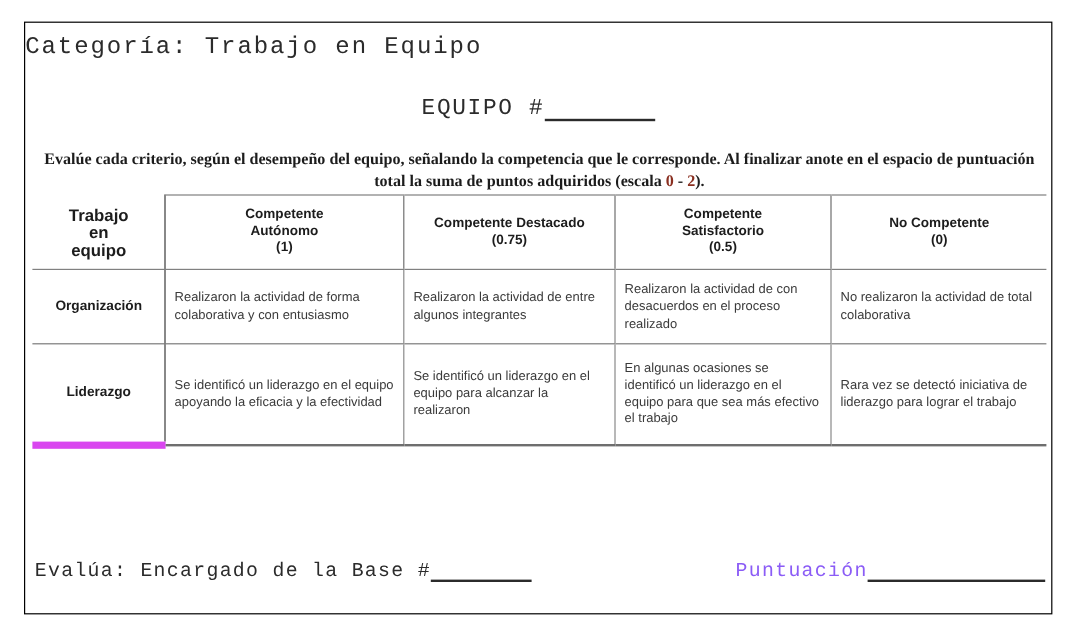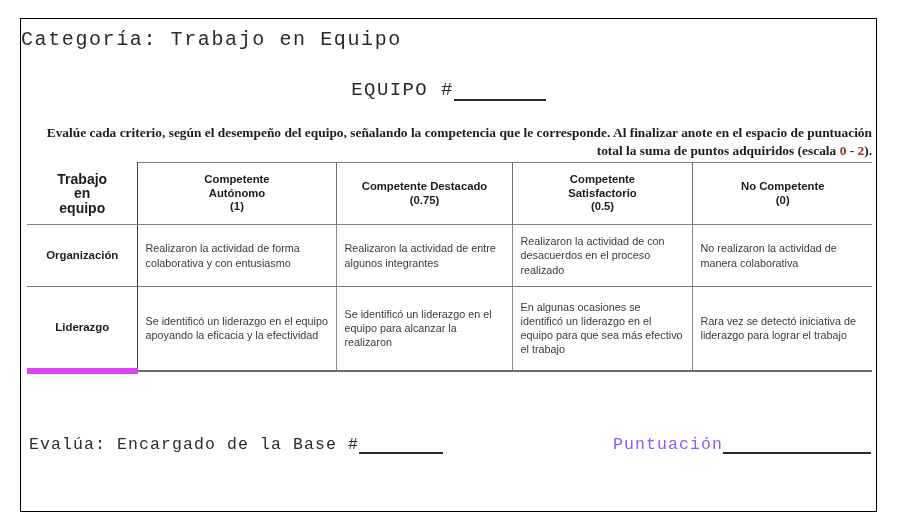--- a/index.html
+++ b/index.html
@@ -70,21 +70,21 @@
   .instructions {
     position: absolute;
     left: 6px;
     top: 105px;
     width: 845px;
     font-family: "Liberation Serif", "DejaVu Serif", serif;
     font-weight: bold;
     font-size: 13.4px;
     line-height: 18px;
     color: #1c1c1c;
-    text-align: right;
+    text-align: center;
   }
   .instructions .scale-num {
     color: #8a2f20;
   }
 
   
   .rubric {
     position: absolute;
     left: 6px;
     top: 143px;
@@ -149,21 +149,21 @@
 
   .rubric tr.body.row-lid td { border-bottom: 2px solid #6e6e6e; }
   .rubric tr.body.row-lid td.crit { border-bottom: 6px solid #d946ef; }
 
   .cell-text { display: block; }
 
   
   .footer {
     position: absolute;
     left: 8px;
-    top: 416px;
+    top: 447px;
     width: 841px;
     height: 30px;
     text-decoration: underline;
   }
   .footer-left {
     position: absolute;
     left: 0;
     top: 0;
     font-family: "Liberation Mono", "DejaVu Sans Mono", monospace;
     font-size: 16.5px;
@@ -246,21 +246,21 @@
             <span class="cell-text">No Competente</span>
             <span class="cell-text">(0)</span>
           </td>
         </tr>
 
         <tr class="body row-org">
           <td class="crit">Organización</td>
           <td>Realizaron la actividad de forma colaborativa y con entusiasmo</td>
           <td>Realizaron la actividad de entre algunos integrantes</td>
           <td>Realizaron la actividad de con desacuerdos en el proceso realizado</td>
-          <td>No realizaron la actividad de manera colaborativa</td>
+          <td>No realizaron la actividad de total colaborativa</td>
         </tr>
 
         <tr class="body row-lid">
           <td class="crit">Liderazgo</td>
           <td>Se identificó un liderazgo en el equipo apoyando la eficacia y la efectividad</td>
           <td>Se identificó un liderazgo en el equipo para alcanzar la realizaron</td>
           <td>En algunas ocasiones se identificó un liderazgo en el equipo para que sea más efectivo el trabajo</td>
           <td>Rara vez se detectó iniciativa de liderazgo para lograr el trabajo</td>
         </tr>
       </tbody>

